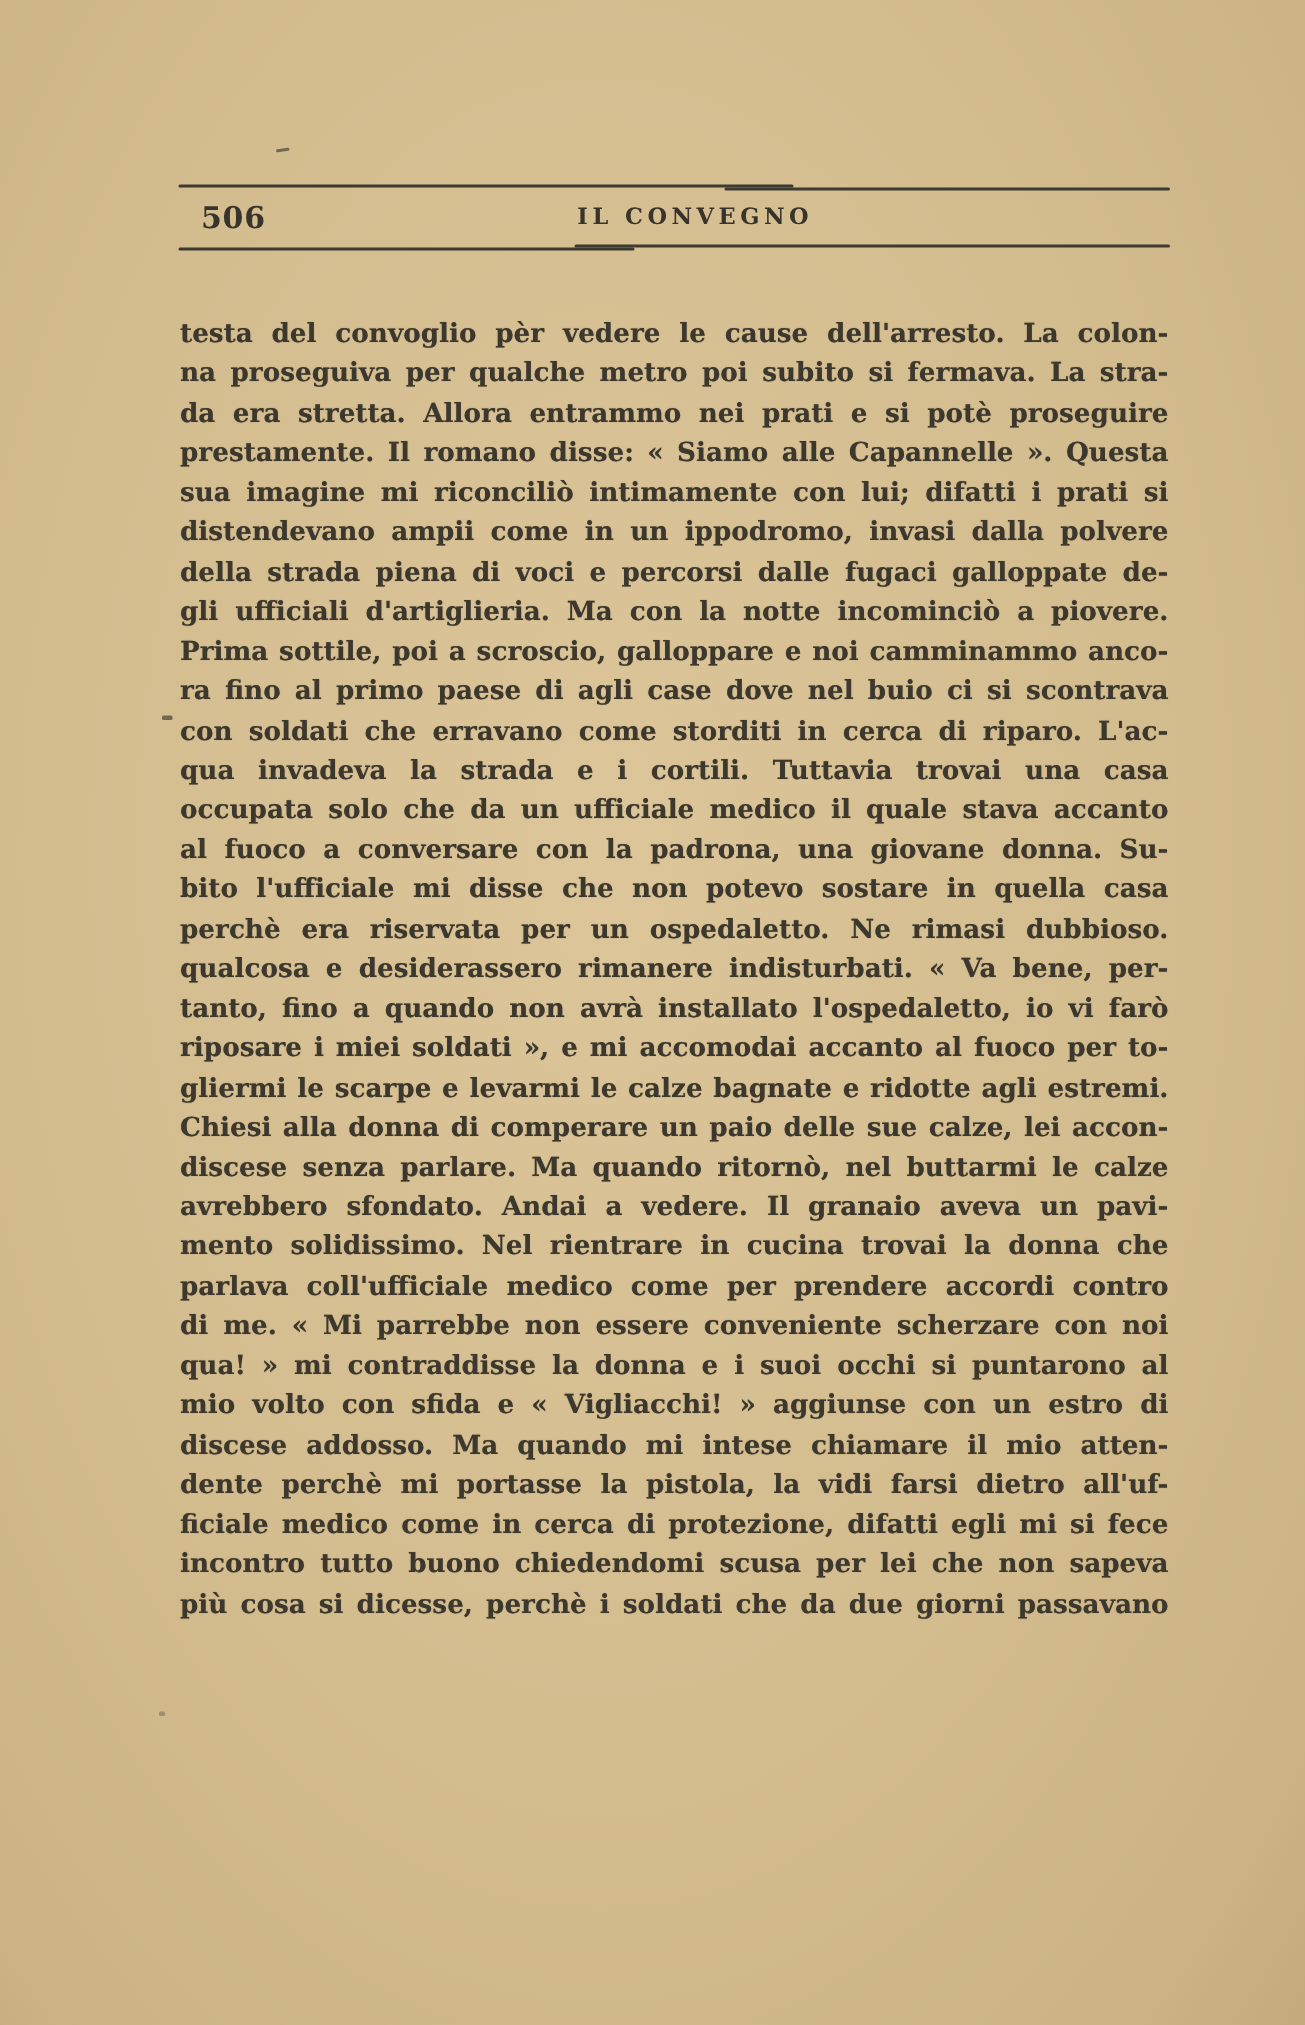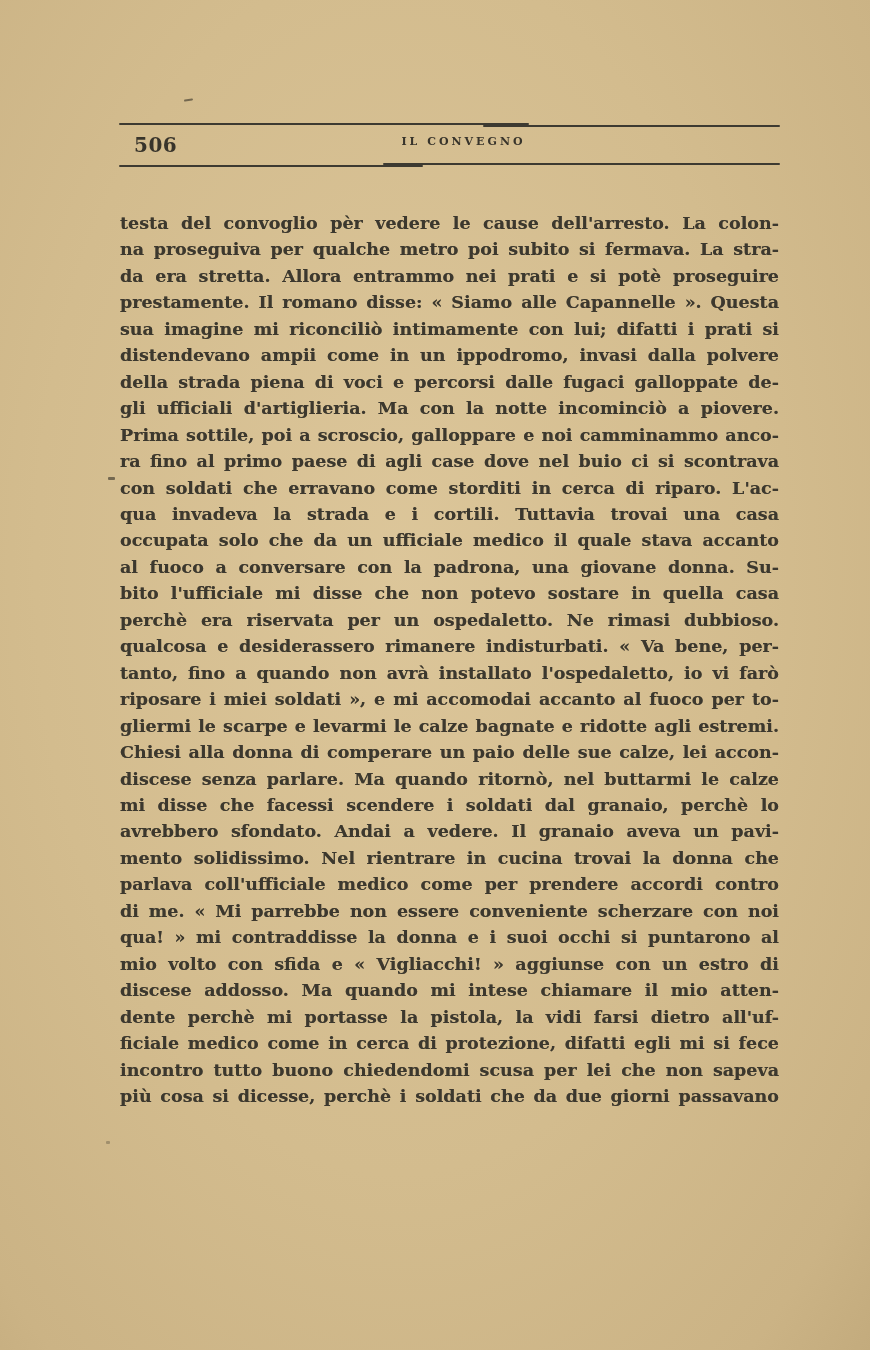--- a/index.html
+++ b/index.html
@@ -50,21 +50,21 @@
     font-weight: 600;
     letter-spacing: .5px;
     color: #38342b;
   }
   .journal-title {
     position: absolute;
     left: 0;
     right: 0;
     top: 3px;
     text-align: center;
-    font-size: 11px;
+    font-size: 15px;
     font-weight: 700;
     letter-spacing: 3px;
     color: #38342b;
   }
   .text-block {
     position: absolute;
     left: 120px;
     top: 210px;
     width: 659px;
   }
@@ -127,21 +127,20 @@
       <div class="line">occupata solo che da un ufficiale medico il quale stava accanto</div>
       <div class="line">al fuoco a conversare con la padrona, una giovane donna. Su-</div>
       <div class="line">bito l'ufficiale mi disse che non potevo sostare in quella casa</div>
       <div class="line">perchè era riservata per un ospedaletto. Ne rimasi dubbioso.</div>
       <div class="line">qualcosa e desiderassero rimanere indisturbati. « Va bene, per-</div>
       <div class="line">tanto, fino a quando non avrà installato l'ospedaletto, io vi farò</div>
       <div class="line">riposare i miei soldati », e mi accomodai accanto al fuoco per to-</div>
       <div class="line">gliermi le scarpe e levarmi le calze bagnate e ridotte agli estremi.</div>
       <div class="line">Chiesi alla donna di comperare un paio delle sue calze, lei accon-</div>
       <div class="line">discese senza parlare. Ma quando ritornò, nel buttarmi le calze</div>
-      <div class="line">mi disse che facessi scendere i soldati dal granaio, perchè lo</div>
       <div class="line">avrebbero sfondato. Andai a vedere. Il granaio aveva un pavi-</div>
       <div class="line">mento solidissimo. Nel rientrare in cucina trovai la donna che</div>
       <div class="line">parlava coll'ufficiale medico come per prendere accordi contro</div>
       <div class="line">di me. « Mi parrebbe non essere conveniente scherzare con noi</div>
       <div class="line">qua! » mi contraddisse la donna e i suoi occhi si puntarono al</div>
       <div class="line">mio volto con sfida e « Vigliacchi! » aggiunse con un estro di</div>
       <div class="line">discese addosso. Ma quando mi intese chiamare il mio atten-</div>
       <div class="line">dente perchè mi portasse la pistola, la vidi farsi dietro all'uf-</div>
       <div class="line">ficiale medico come in cerca di protezione, difatti egli mi si fece</div>
       <div class="line">incontro tutto buono chiedendomi scusa per lei che non sapeva</div>

